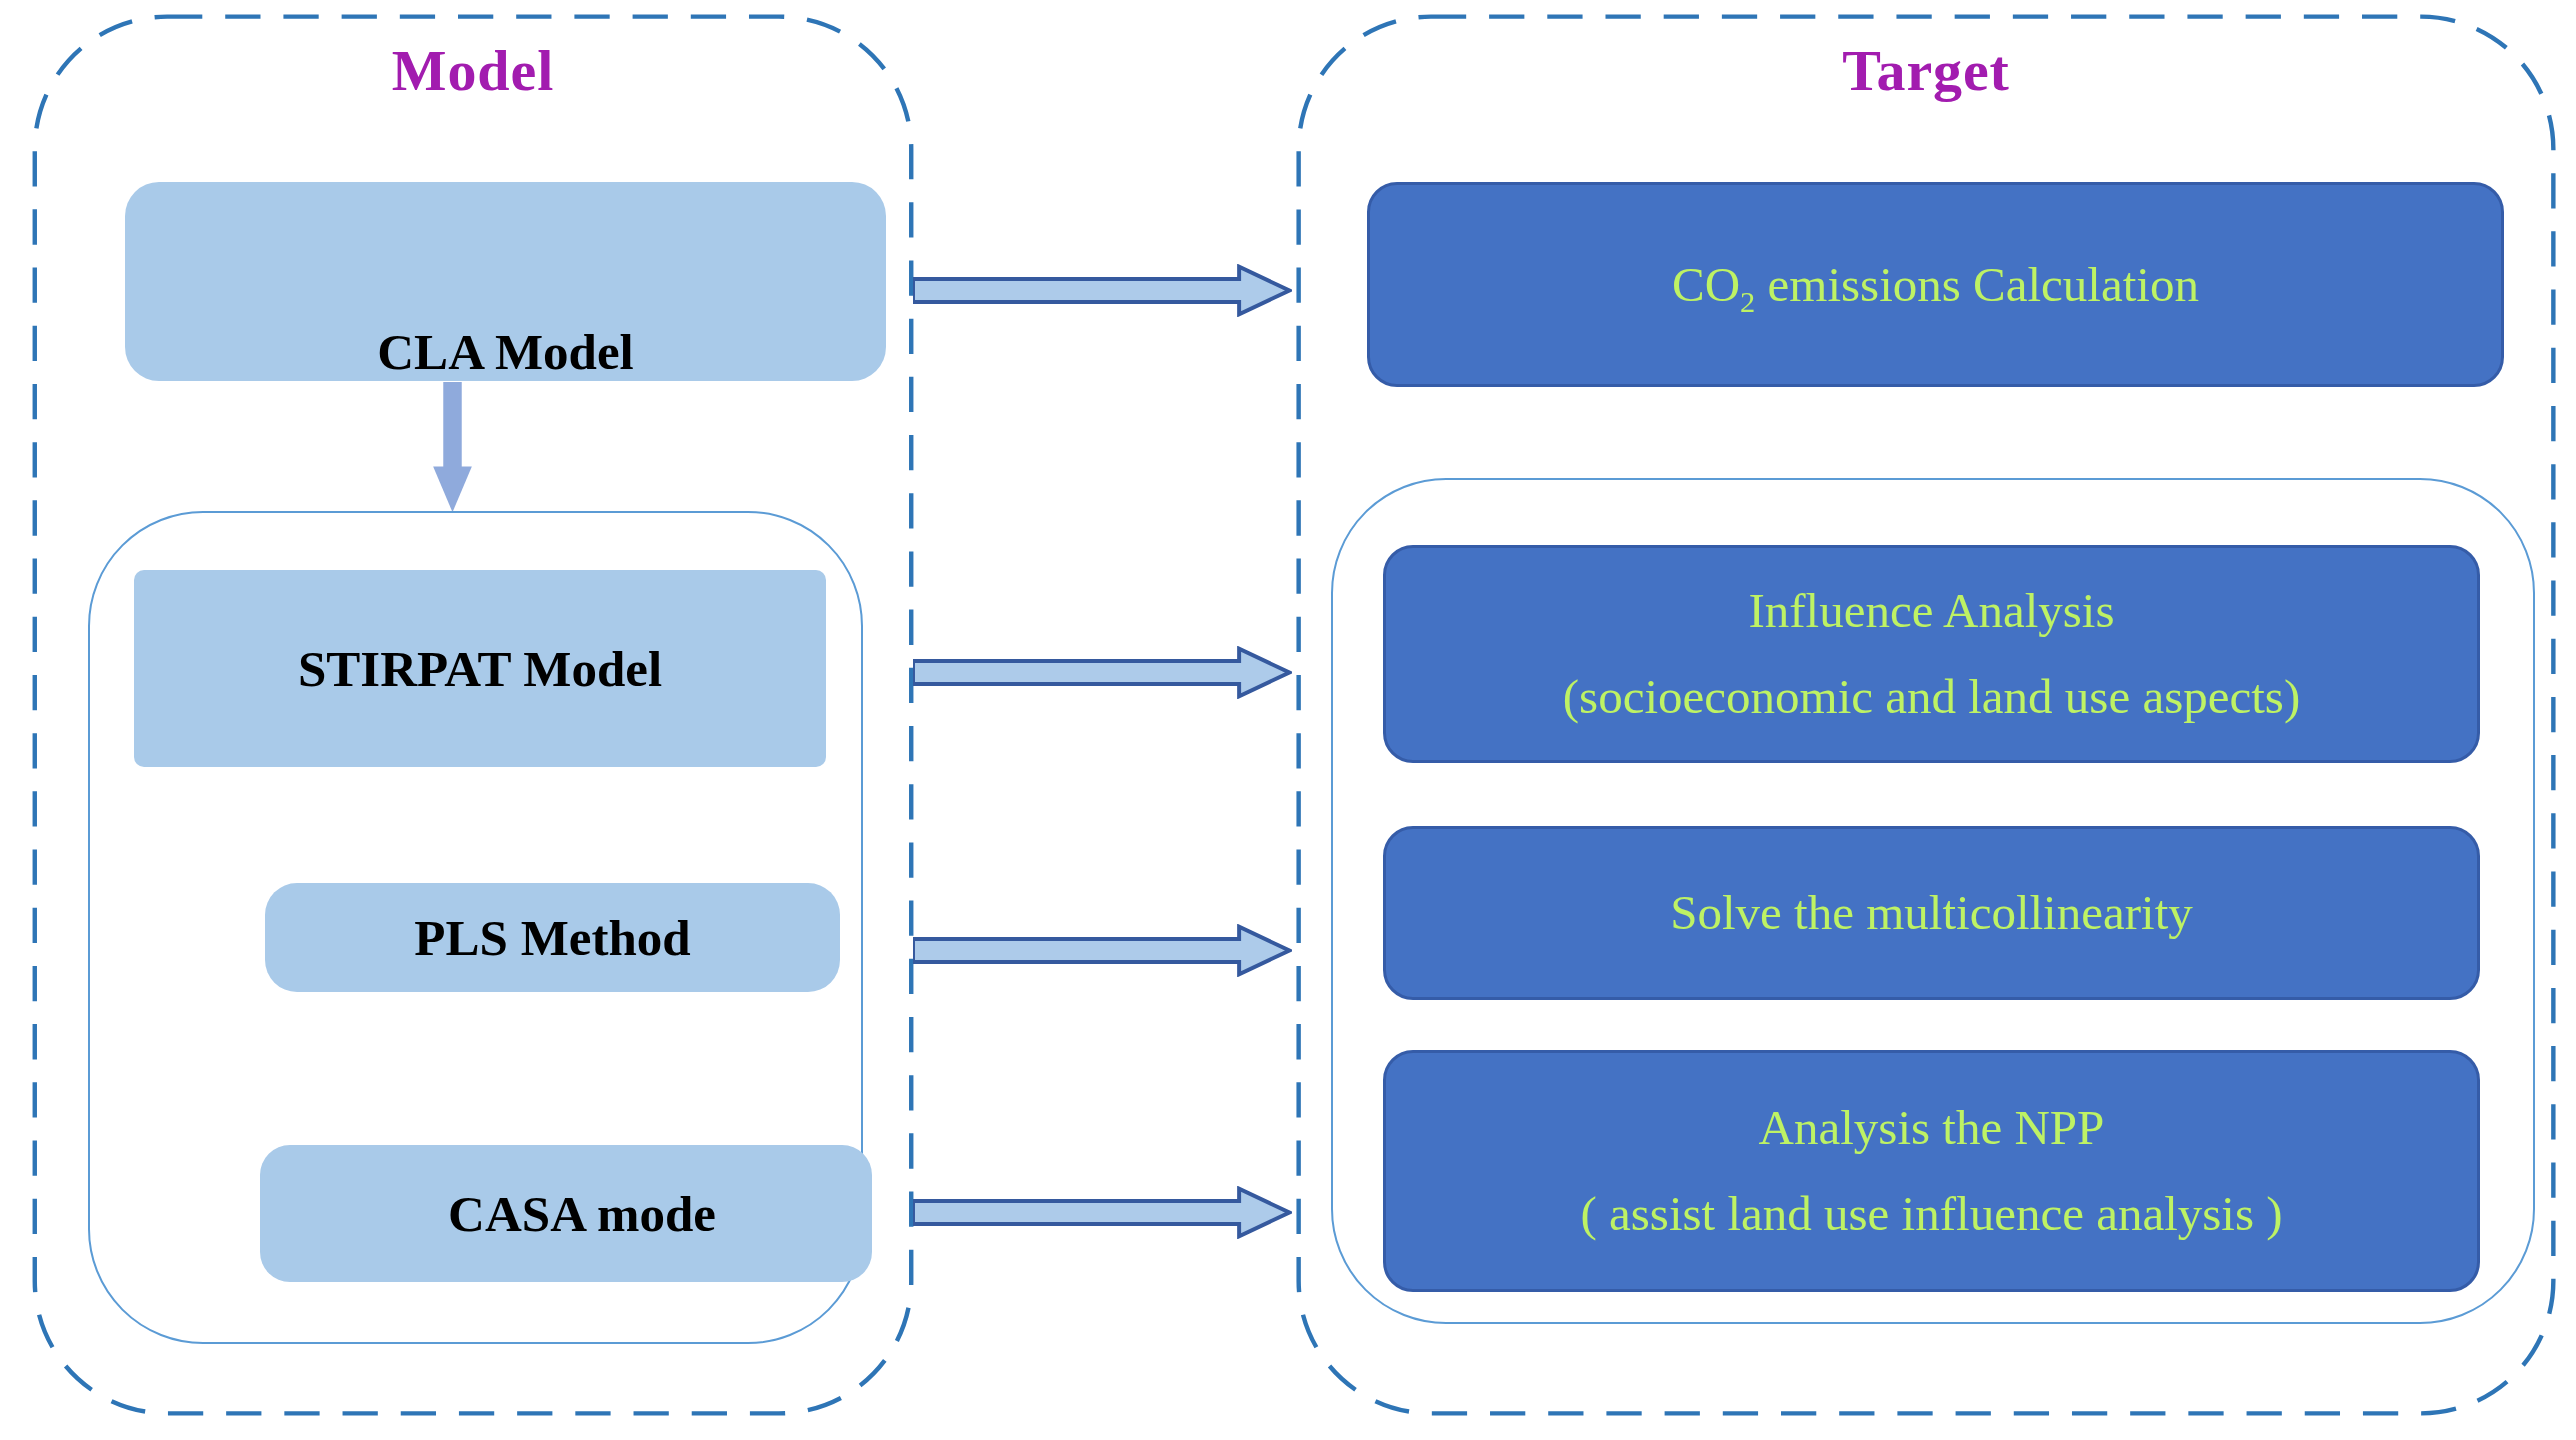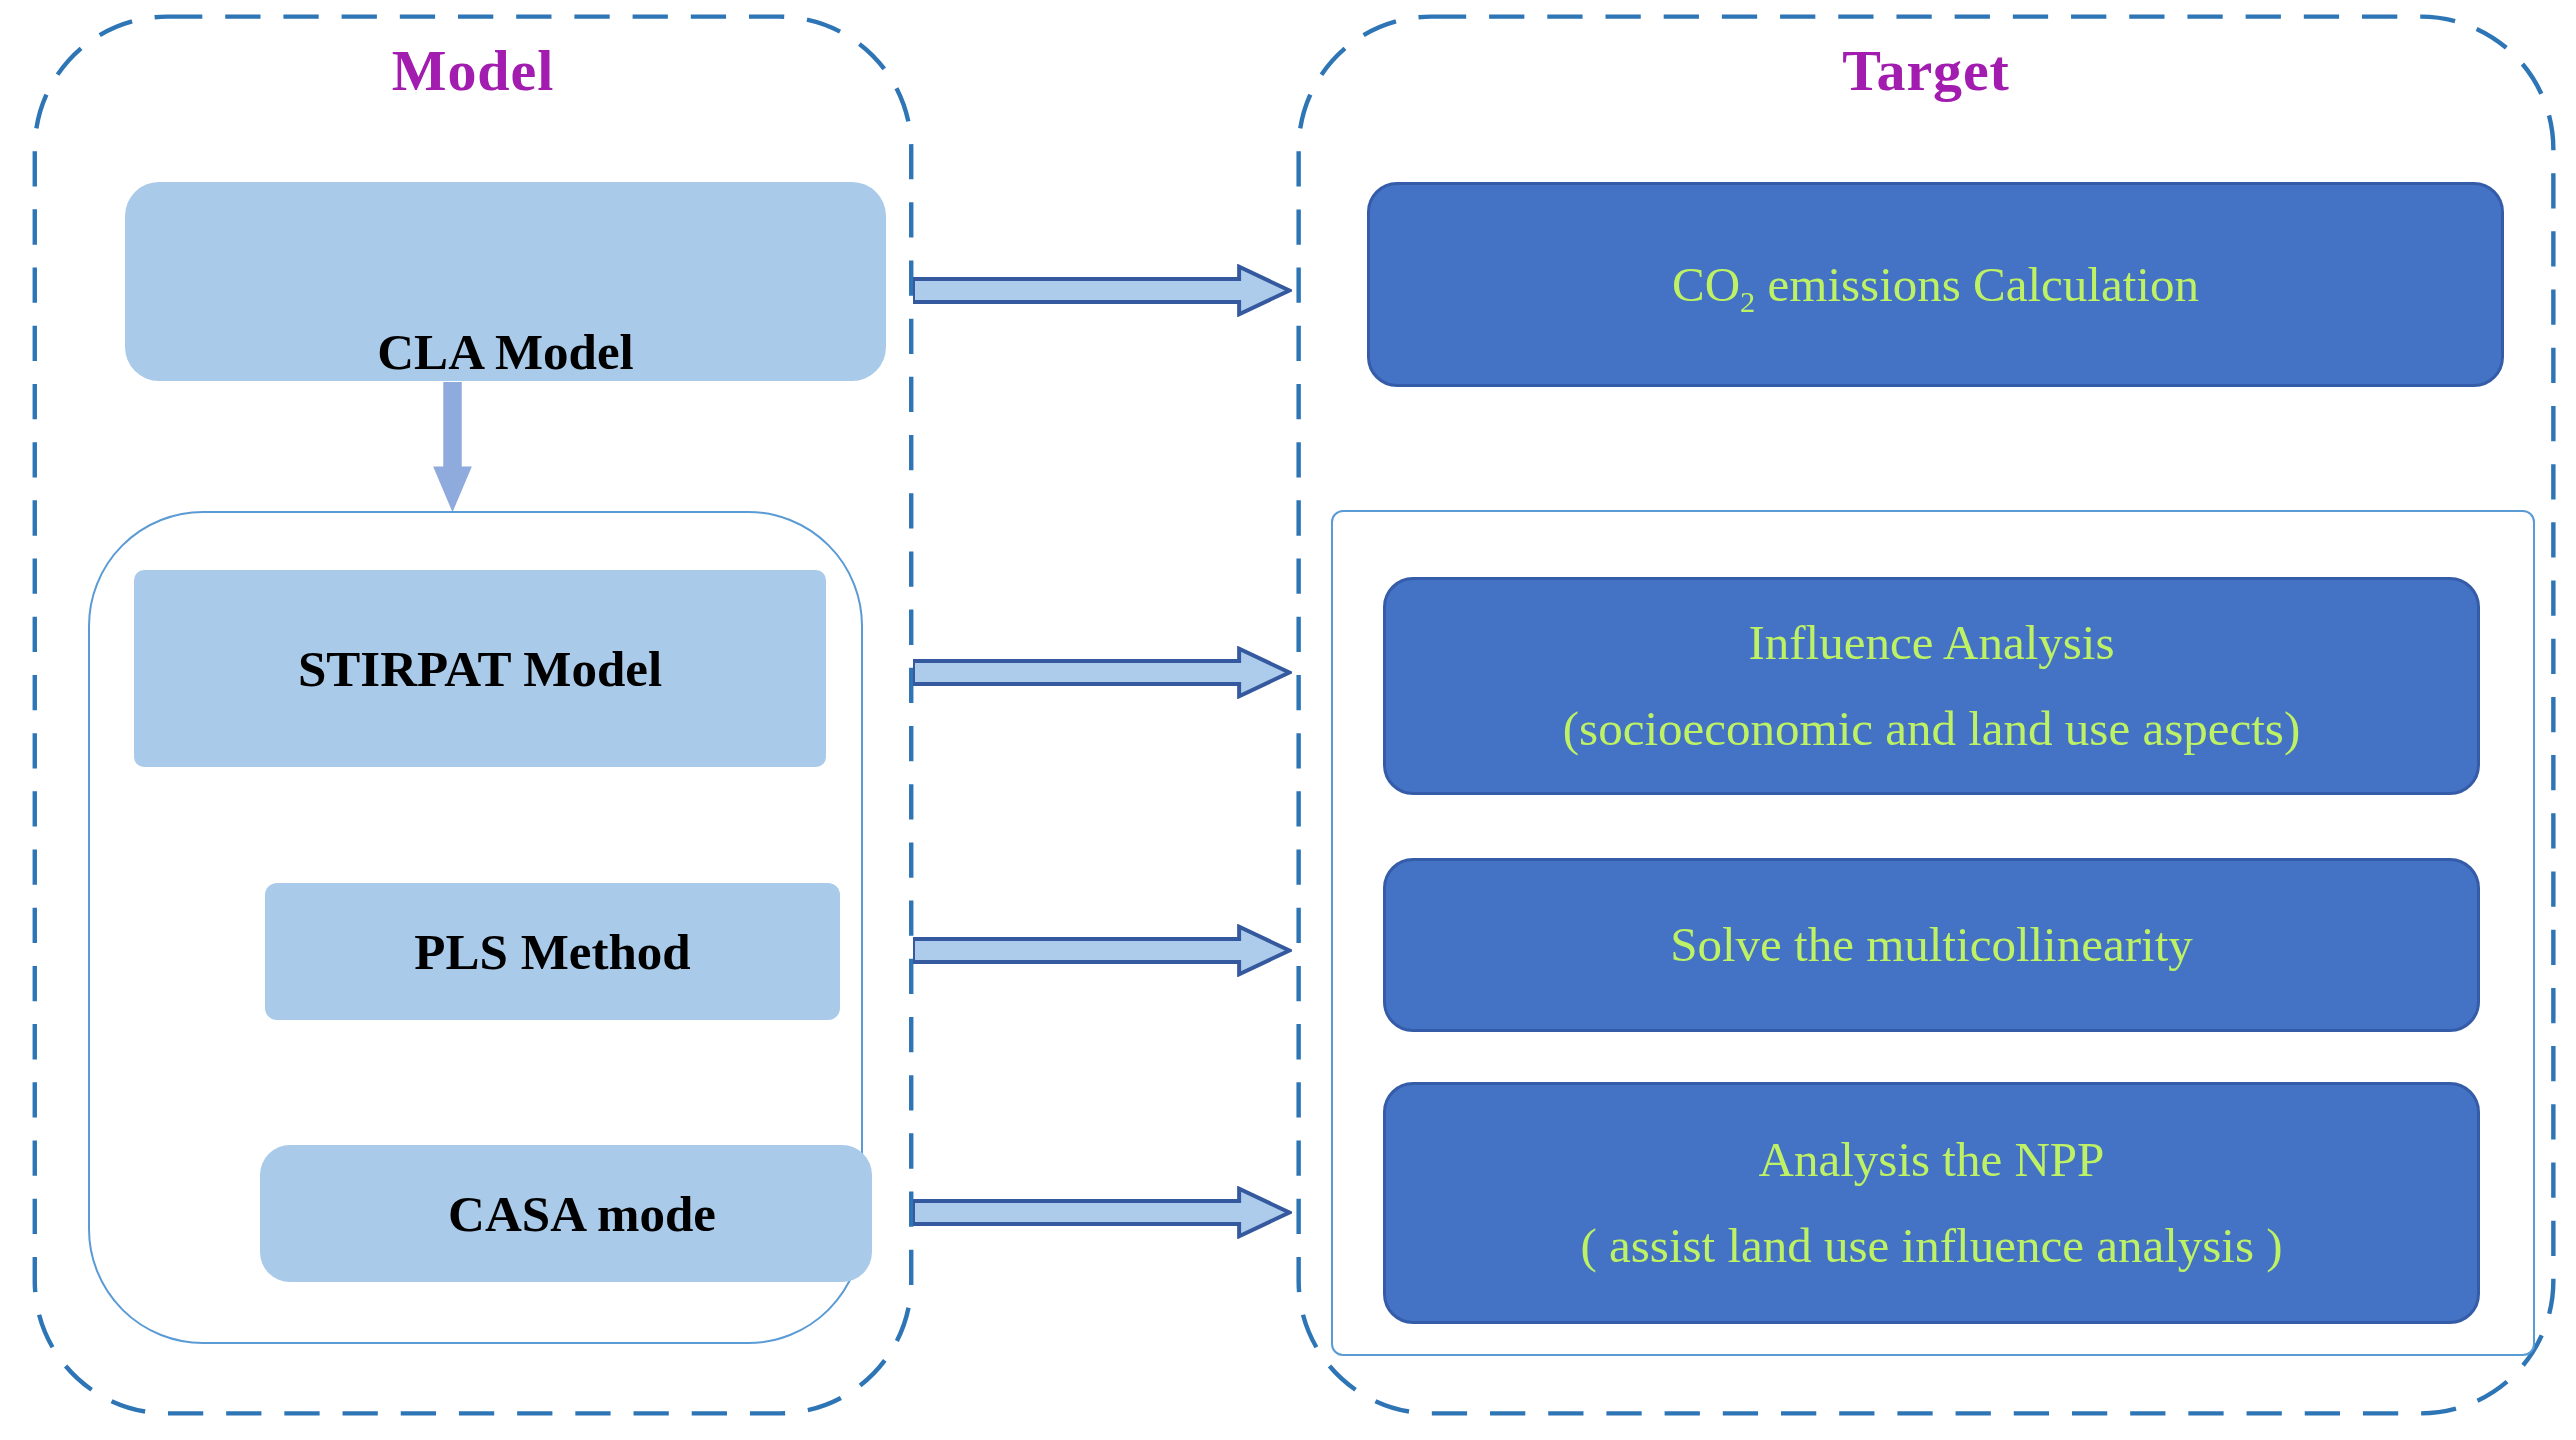--- a/index.html
+++ b/index.html
@@ -63,21 +63,21 @@
       <rect x="12.5" y="0" width="21" height="100" fill="#8FAADC"></rect>
       <polygon points="1,96 45,96 23,148" fill="#8FAADC"></polygon>
     </svg>
 
     <div class="inner-group" style="left:56px;top:497px;width:771px;height:829px;">
 
       <div class="box box-light" style="left:44px;top:57px;width:692px;height:197px;border-radius:10px;">
         <span>STIRPAT Model</span>
       </div>
 
-      <div class="box box-light" style="left:175px;top:370px;width:575px;height:137px;border-radius:12px;">
+      <div class="box box-light" style="left:175px;top:370px;width:575px;height:109px;border-radius:32px;">
         <span>PLS Method</span>
       </div>
 
       <div class="box box-light" style="left:170px;top:632px;width:580px;height:137px;border-radius:30px;padding-left:32px;">
         <span>CASA mode</span>
       </div>
     </div>
   </div>
 
   <div class="panel" style="left:1296px;top:14px;width:1260px;height:1402px;">
@@ -86,21 +86,21 @@
     </svg>
 
     <div class="panel-title">Target</div>
 
     <div class="box box-dark" style="left:71px;top:168px;width:1131px;height:199px;">
       <span>
         <span>CO</span><sub class="co2-sub">2</sub><span> emissions Calculation</span>
       </span>
     </div>
 
-    <div class="inner-group" style="left:35px;top:496px;width:1200px;height:842px;border-radius:12px;">
+    <div class="inner-group" style="left:35px;top:464px;width:1200px;height:842px;">
 
       <div class="box box-dark" style="left:50px;top:65px;width:1091px;height:212px;">
         <div>Influence Analysis</div>
         <div>(socioeconomic and land use aspects)</div>
       </div>
 
       <div class="box box-dark" style="left:50px;top:346px;width:1091px;height:168px;">
         <span>Solve the multicollinearity</span>
       </div>
 

